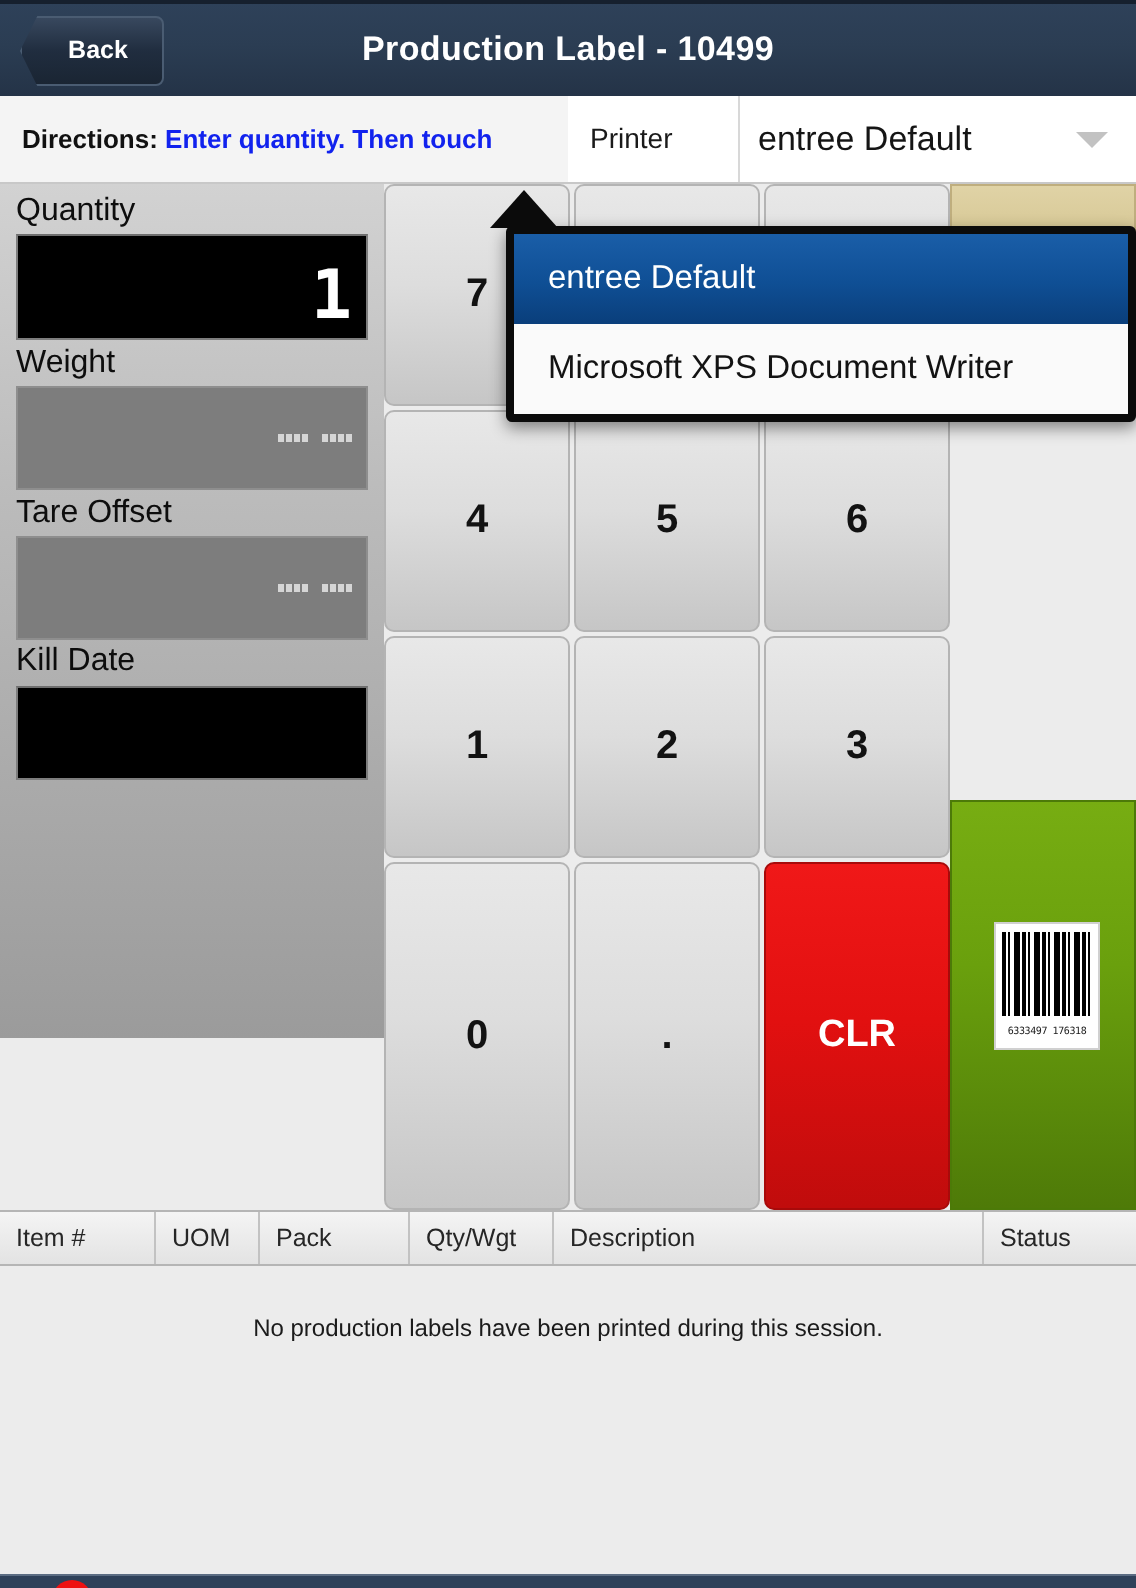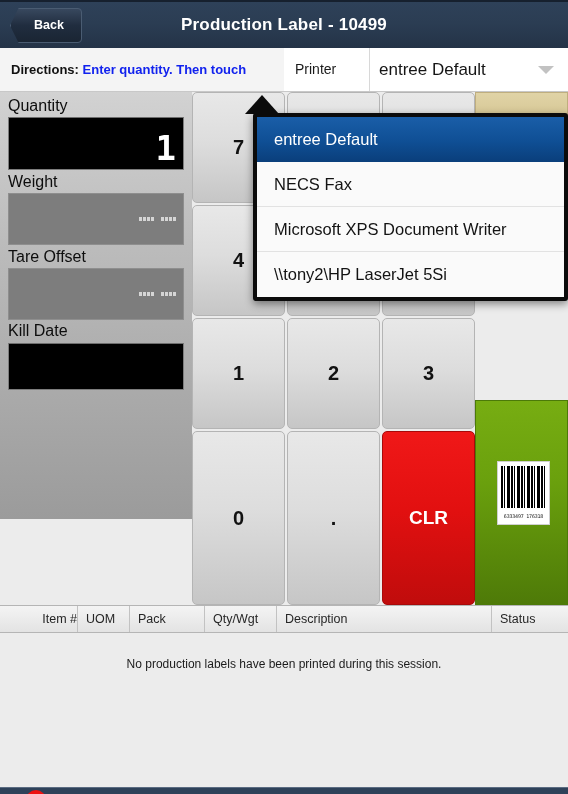--- a/index.html
+++ b/index.html
@@ -473,27 +473,25 @@
   <div class="print-button">
     <div class="barcode-icon">
       <div class="barcode-bars"></div>
       <div class="barcode-digits">6333497 176318</div>
     </div>
   </div>
 
   <div class="dd-caret"></div>
   <div class="dropdown" id="dropdown">
       <div class="dd-item selected">entree Default</div>
-      <div class="dd-item">NECS Fax</div>
       <div class="dd-item">Microsoft XPS Document Writer</div>
-      <div class="dd-item">\\tony2\HP LaserJet 5Si</div>
     </div>
 
   <div class="table-header" id="table-header">
-      <div class="th" style="width: 78px; text-align: right;">Item #</div>
+      <div class="th" style="width: 78px;">Item #</div>
       <div class="th" style="width: 52px;">UOM</div>
       <div class="th" style="width: 75px;">Pack</div>
       <div class="th" style="width: 72px;">Qty/Wgt</div>
       <div class="th" style="width: 215px;">Description</div>
       <div class="th" style="width: 76px;">Status</div>
     </div>
   <div class="empty-message">No production labels have been printed during this session.</div>
 
   <div class="bottombar">
     <div class="red-dot"></div>

